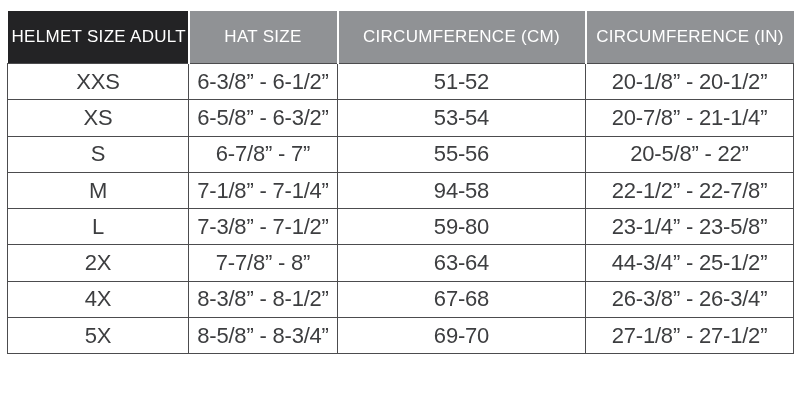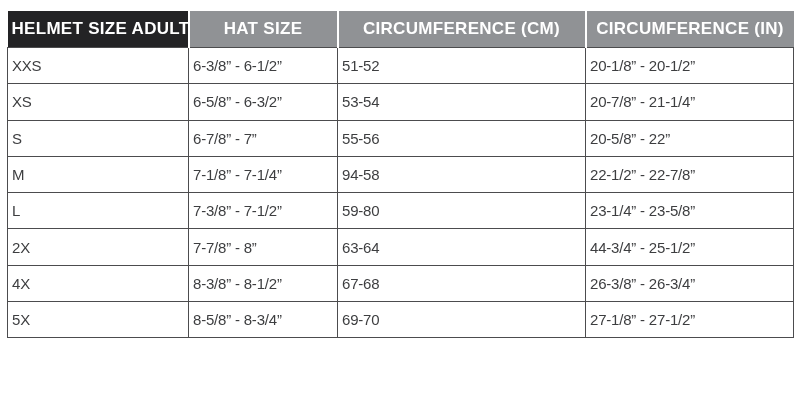--- a/index.html
+++ b/index.html
@@ -23,44 +23,45 @@
     border-collapse: collapse;
     table-layout: fixed;
   }
   col.c1 { width: 181px; }
   col.c2 { width: 149px; }
   col.c3 { width: 248px; }
   col.c4 { width: 208px; }
 
   thead th {
     height: 30px;
-    padding: 8px 4px;
+    padding: 16px 4px;
     background: var(--header-secondary-bg, #909295);
     color: var(--header-text, #ffffff);
     font-size: 17px;
-    font-weight: bold;
+    font-weight: normal;
     letter-spacing: 0.3px;
     text-align: center;
     vertical-align: middle;
     border-left: 2px solid #ffffff;
     border-bottom: 1px solid var(--grid-line, #4c4c4e);
     white-space: nowrap;
     overflow: hidden;
   }
   thead th:first-child {
     background: var(--header-primary-bg, #232325);
     border-left: none;
   }
 
   tbody td {
     height: 36.3px;
     padding: 0 4px;
     color: var(--body-text, #3d3e40);
-    font-size: 15px;
+    font-size: 22px;
     letter-spacing: -0.2px;
+    text-align: center;
     vertical-align: middle;
     border: 1px solid var(--grid-line, #4c4c4e);
     white-space: nowrap;
     overflow: hidden;
   }
 </style>
 </head>
 <body>
 
 <div class="chart-wrap">

